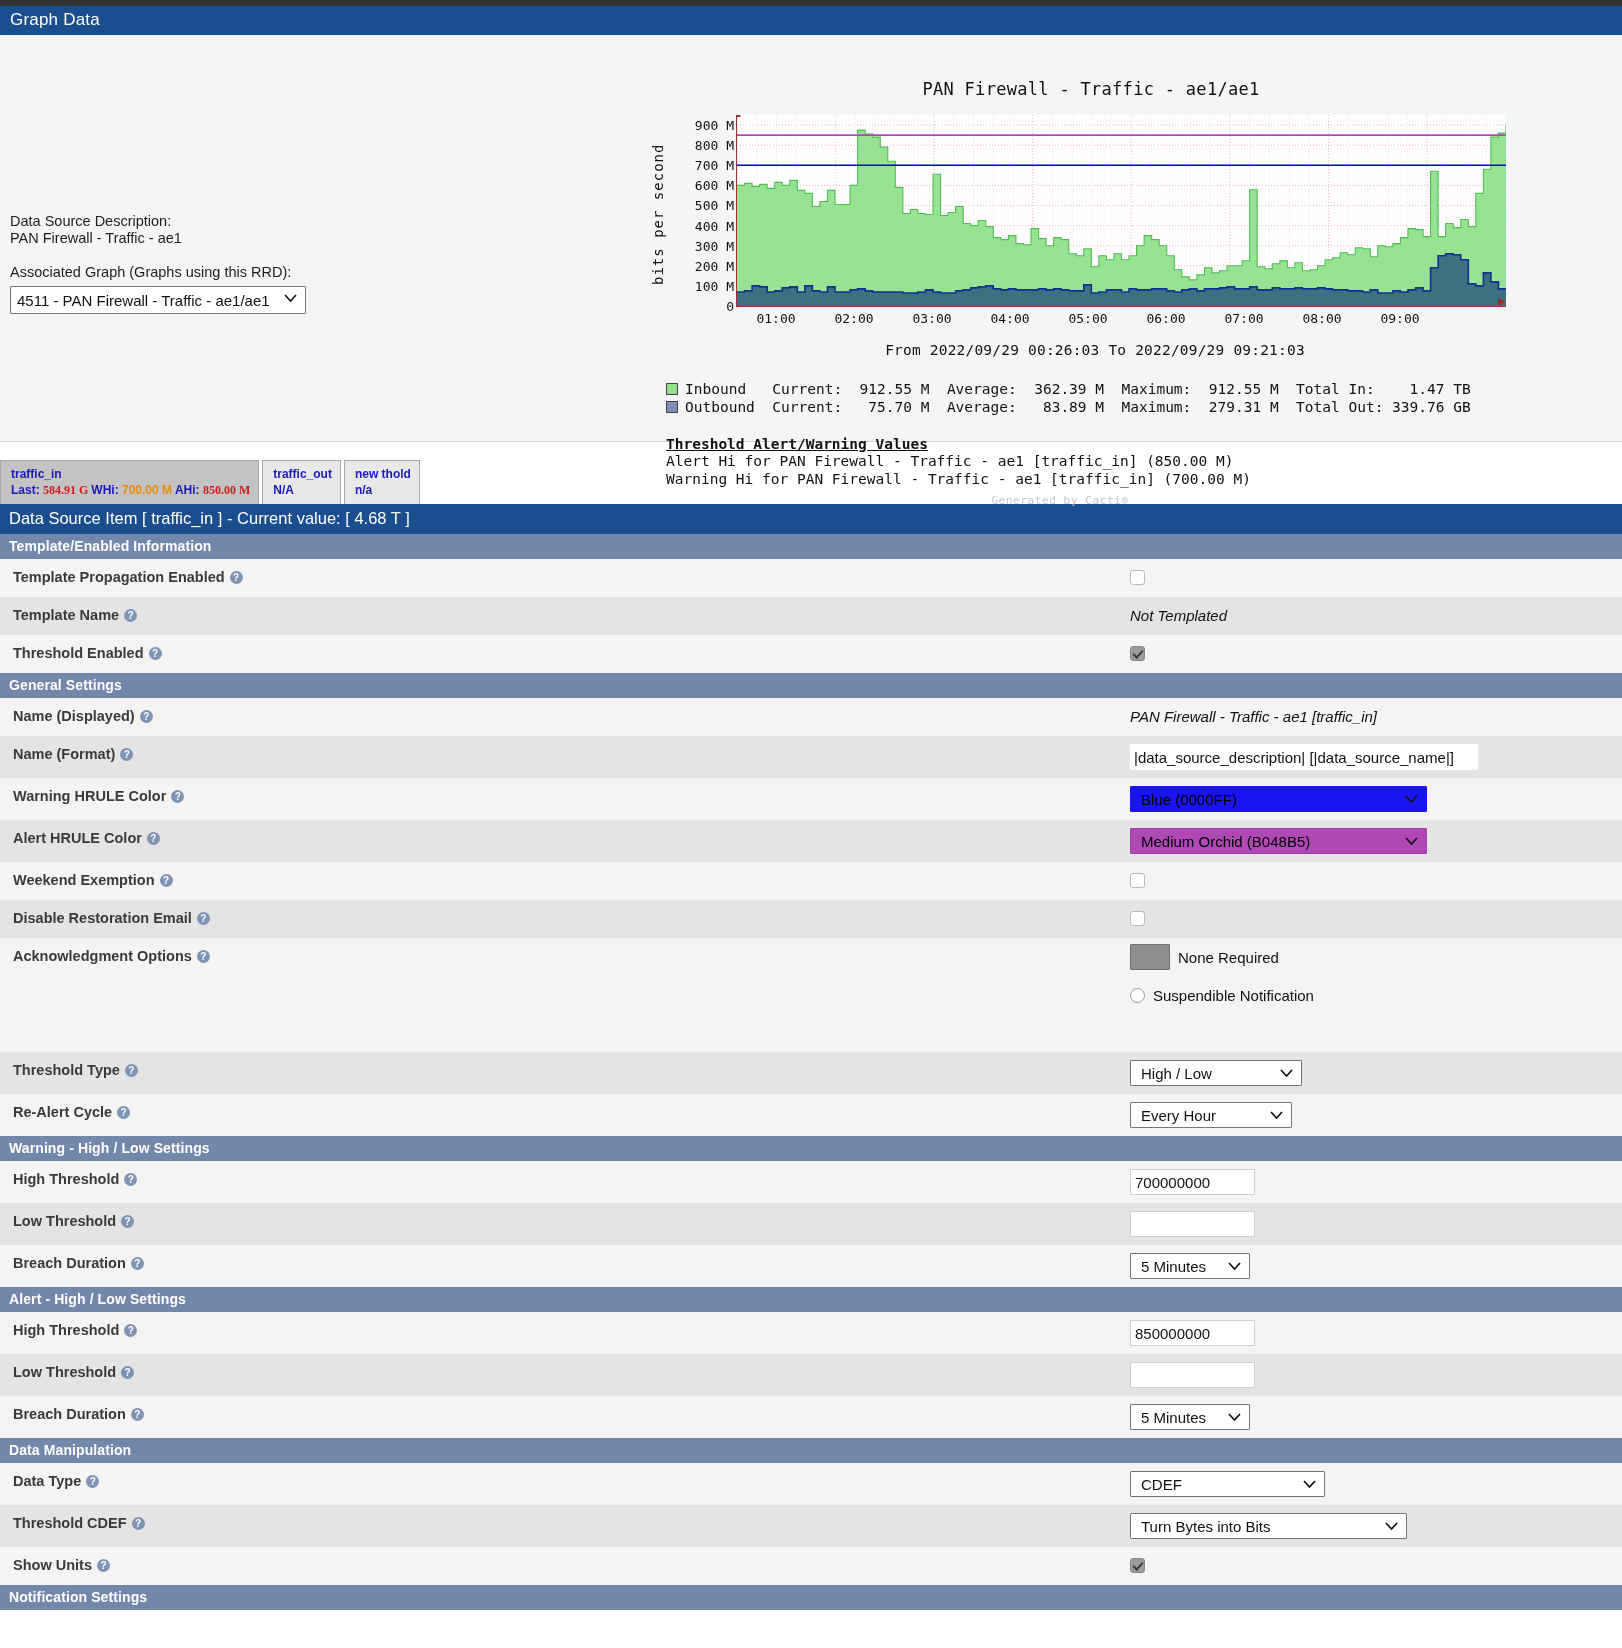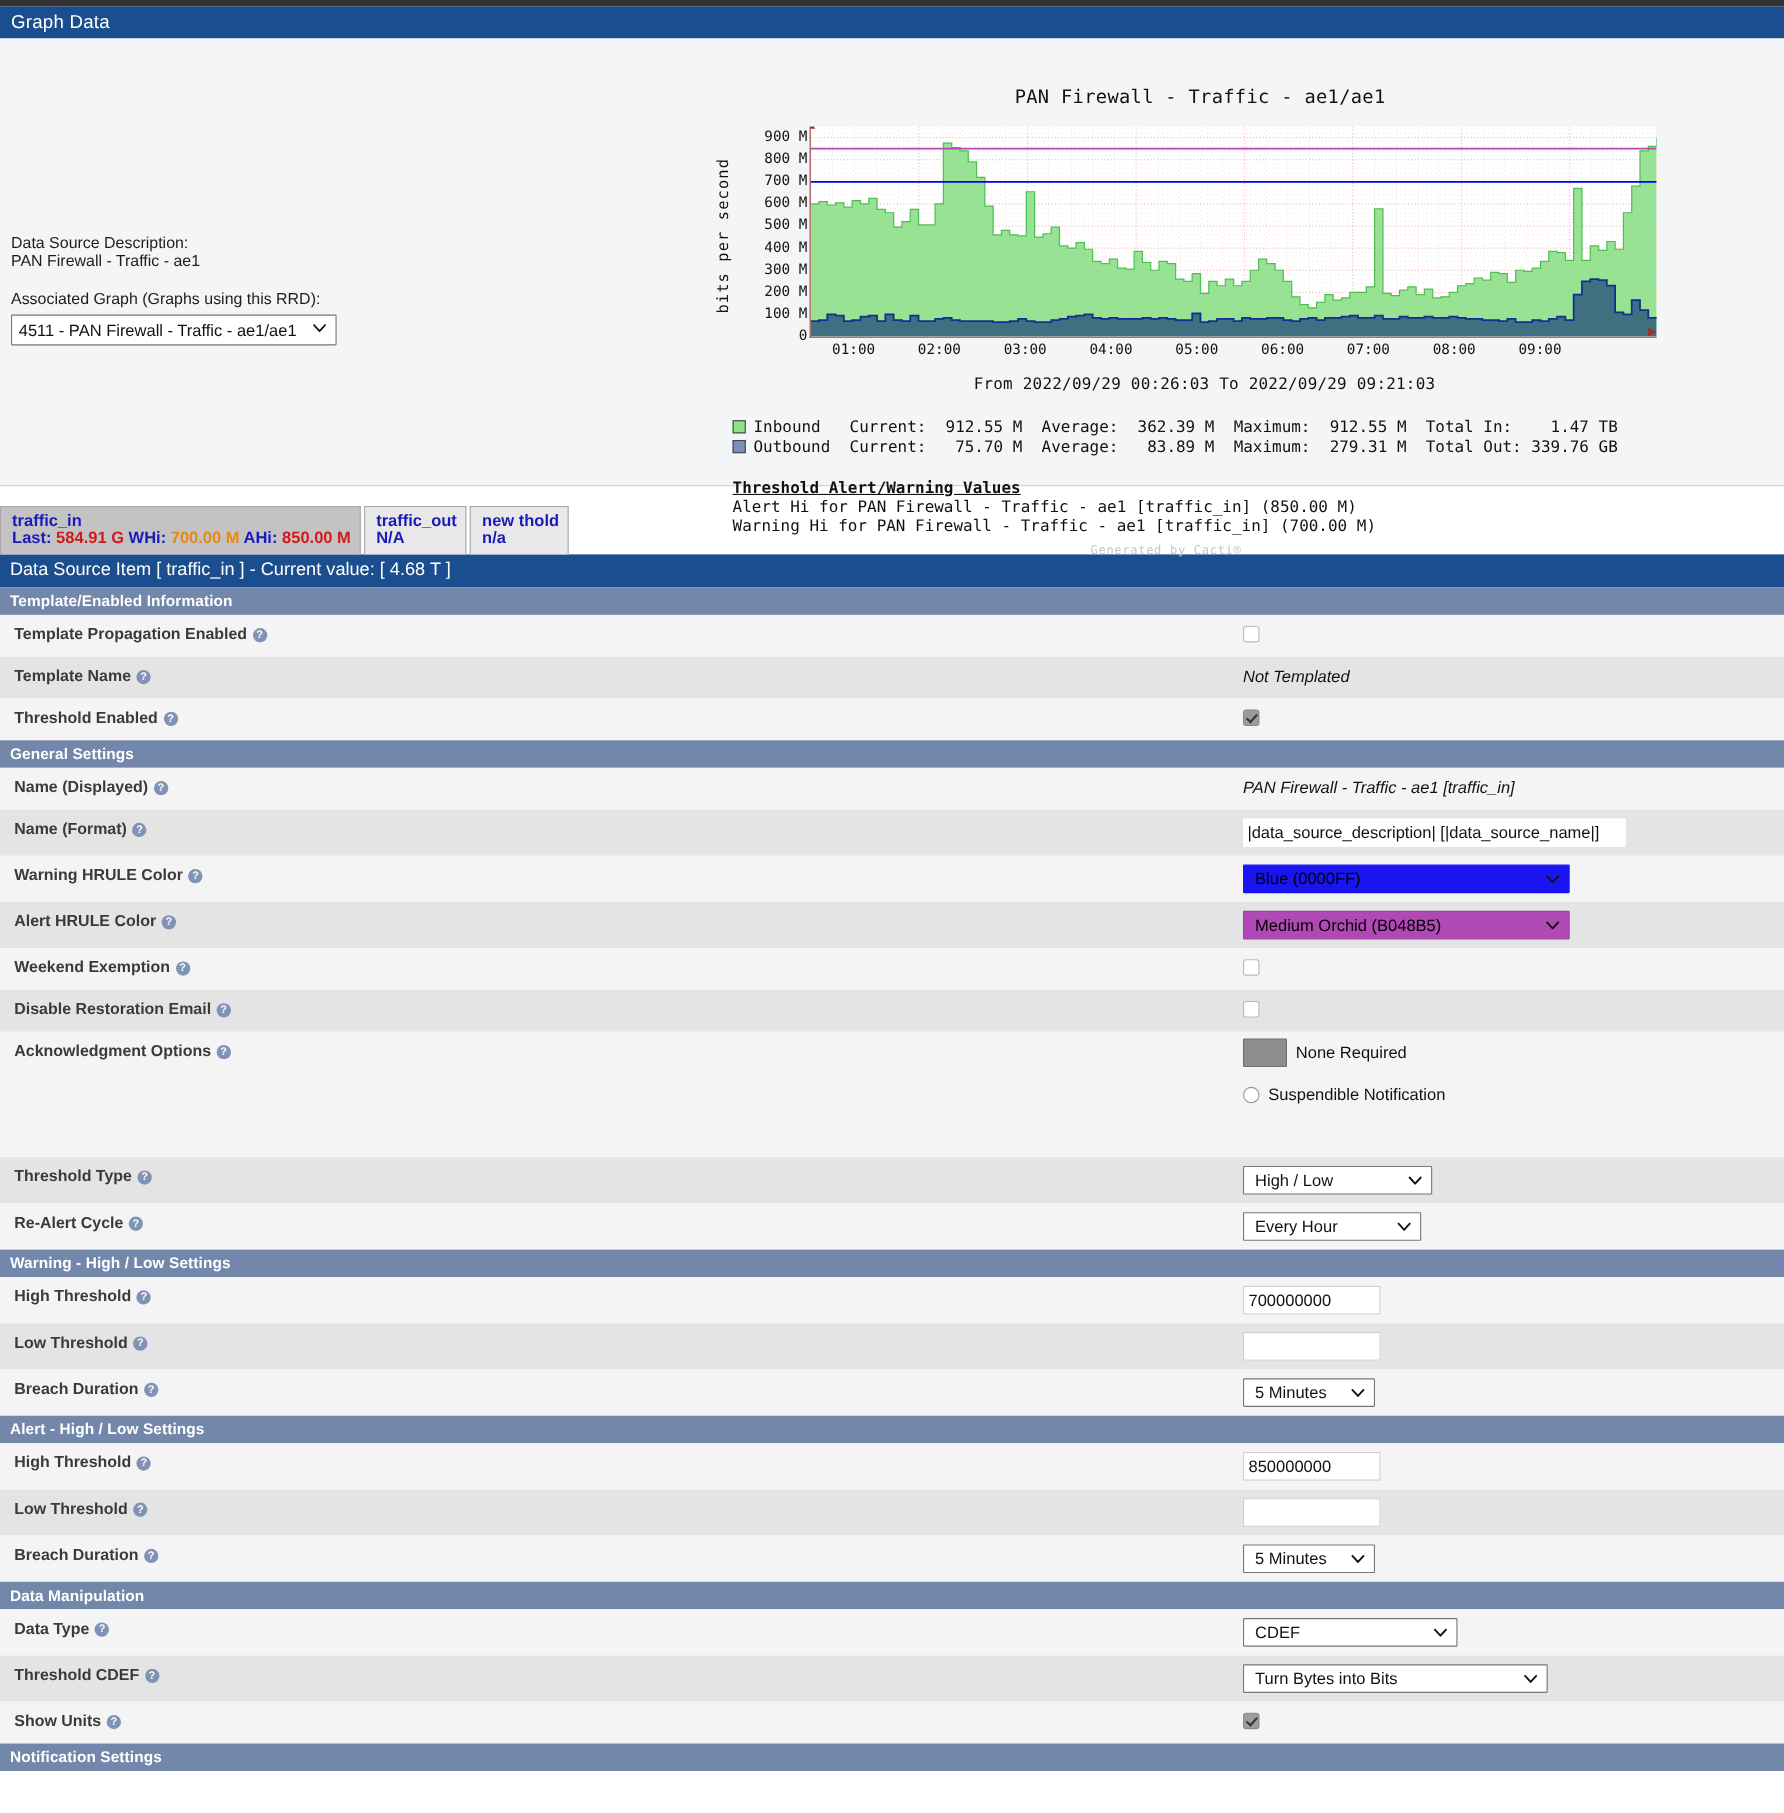--- a/index.html
+++ b/index.html
@@ -106,27 +106,27 @@
     margin-top:6px;margin-right:40px;letter-spacing:.6px;
   }
   
   .tabstrip{
     display:flex;align-items:flex-end;
     height:52px;padding-top:10px;background:#ffffff;
   }
   .tab{
     border:1px solid #a9a9a9;border-bottom:none;
     padding:5px 8px 6px 10px;
-    font-size:15px;font-weight:bold;line-height:16px;
+    font-size:12px;font-weight:bold;line-height:16px;
     color:#1a1aba;background:#e8e8e8;
     margin-right:3px;white-space:nowrap;
   }
   .tab.active{background:#c3c3c3;}
   .tab .l2{display:block;}
-  .v-red{color:#d11a1a;}
+  .v-red{color:#d11a1a;font-family:Liberation Serif, serif;}
   .v-orange{color:#e88a12;}
   .v-blue{color:#1a1aba;}
   
   .dsbar{
     background:#1b4e8e;color:#fff;font-size:16.5px;
     padding:5px 0 6px 9px;
   }
   
   .section{
     background:#7387ab;color:#ffffff;

